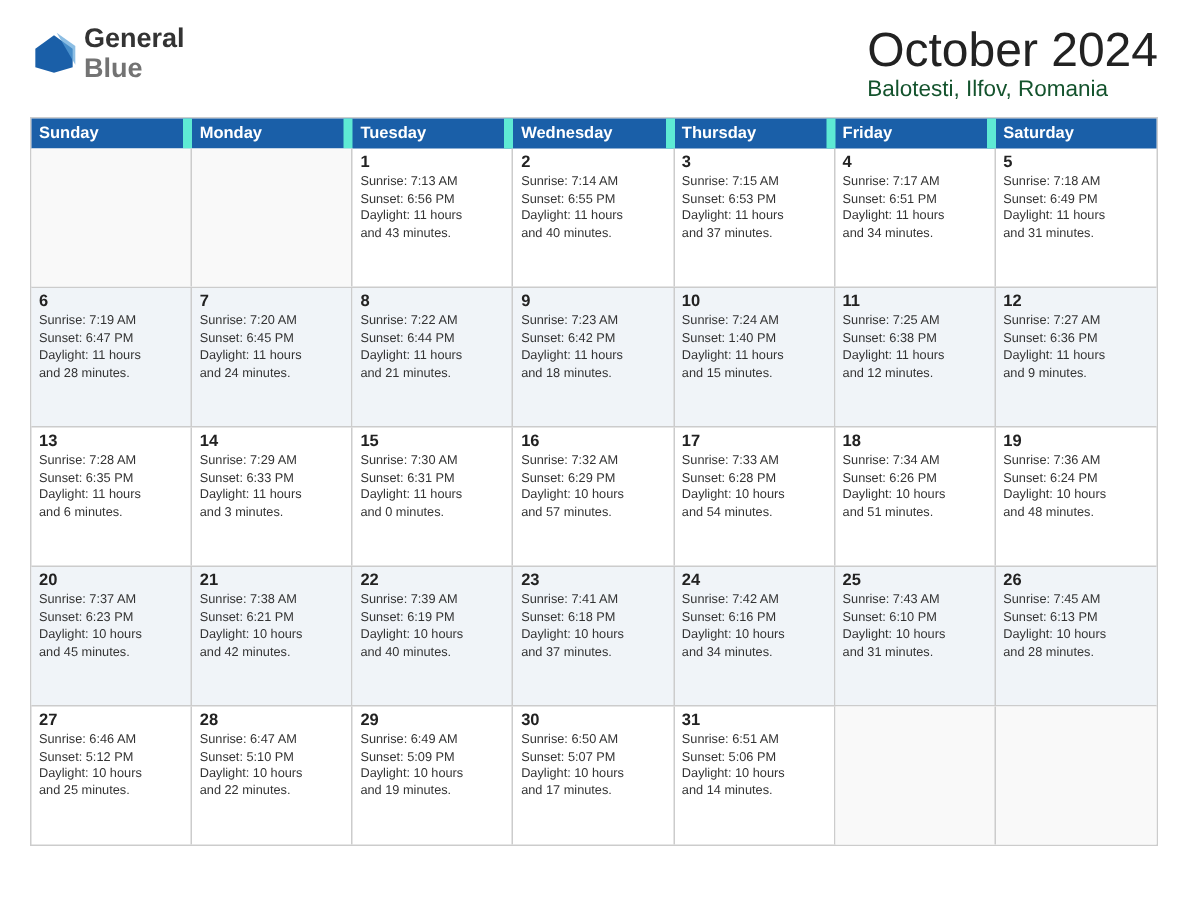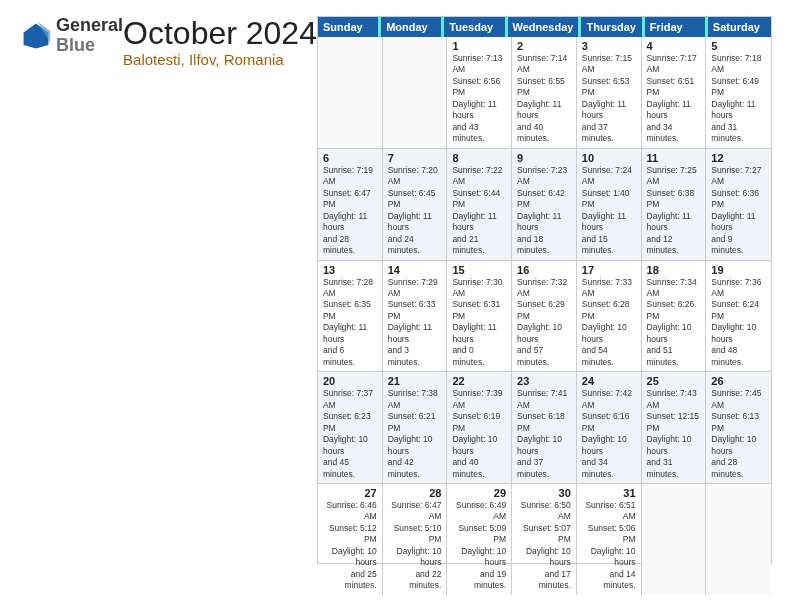--- a/index.html
+++ b/index.html
@@ -8,21 +8,21 @@
       background: #fff;
       width: 792px;
       height: 612px;
       overflow: hidden;
     }
     .page {
       width: 792px;
       height: 576px;
       padding: 16px 20px 12px 20px;
       display: flex;
-      flex-direction: row;
+      flex-direction: column;
     }
     .header {
       display: flex;
       justify-content: space-between;
       align-items: flex-start;
       margin-bottom: 10px;
     }
     .logo {
       display: flex;
       align-items: center;
@@ -44,54 +44,54 @@
     }
     .title-block h1 {
       font-size: 32px;
       font-weight: normal;
       color: #222;
       line-height: 1.1;
     }
     .title-block h2 {
       font-size: 15px;
       font-weight: normal;
-      color: #a16207;
+      color: #14532d;
     }
     .calendar {
       flex: 1;
       display: flex;
       flex-direction: column;
       border: 1px solid #ccc;
     }
     .cal-header {
       display: grid;
       grid-template-columns: repeat(7, 1fr);
       background: #1a5fa8;
     }
     .cal-header-cell {
       color: #fff;
       font-size: 11px;
       font-weight: bold;
       padding: 4px 5px;
       text-align: left;
-      border-right: 3px solid #5eead4;
+      border-right: 6px solid #5eead4;
     }
     .cal-header-cell:last-child { border-right: none; }
     .cal-body {
       flex: 1;
       display: flex;
       flex-direction: column;
     }
     .cal-row {
       display: grid;
       grid-template-columns: repeat(7, 1fr);
       flex: 1;
       border-bottom: 1px solid #ccc;
     }
-    .cal-row:last-child { border-bottom: none; text-align: right; }
+    .cal-row:last-child { border-bottom: none; }
     .cal-cell {
       padding: 3px 5px;
       border-right: 1px solid #ccc;
       font-size: 9px;
       color: #333;
       vertical-align: top;
       min-height: 0;
       overflow: hidden;
     }
     .cal-cell:last-child { border-right: none; }
@@ -316,21 +316,21 @@
           <div class="cal-cell alt-row">
             <span class="day-num">24</span>
             <span class="cell-line">Sunrise: 7:42 AM</span>
             <span class="cell-line">Sunset: 6:16 PM</span>
             <span class="cell-line">Daylight: 10 hours</span>
             <span class="cell-line">and 34 minutes.</span>
           </div>
           <div class="cal-cell alt-row">
             <span class="day-num">25</span>
             <span class="cell-line">Sunrise: 7:43 AM</span>
-            <span class="cell-line">Sunset: 12:15 PM</span>
+            <span class="cell-line">Sunset: 6:10 PM</span>
             <span class="cell-line">Daylight: 10 hours</span>
             <span class="cell-line">and 31 minutes.</span>
           </div>
           <div class="cal-cell alt-row">
             <span class="day-num">26</span>
             <span class="cell-line">Sunrise: 7:45 AM</span>
             <span class="cell-line">Sunset: 6:13 PM</span>
             <span class="cell-line">Daylight: 10 hours</span>
             <span class="cell-line">and 28 minutes.</span>
           </div>

